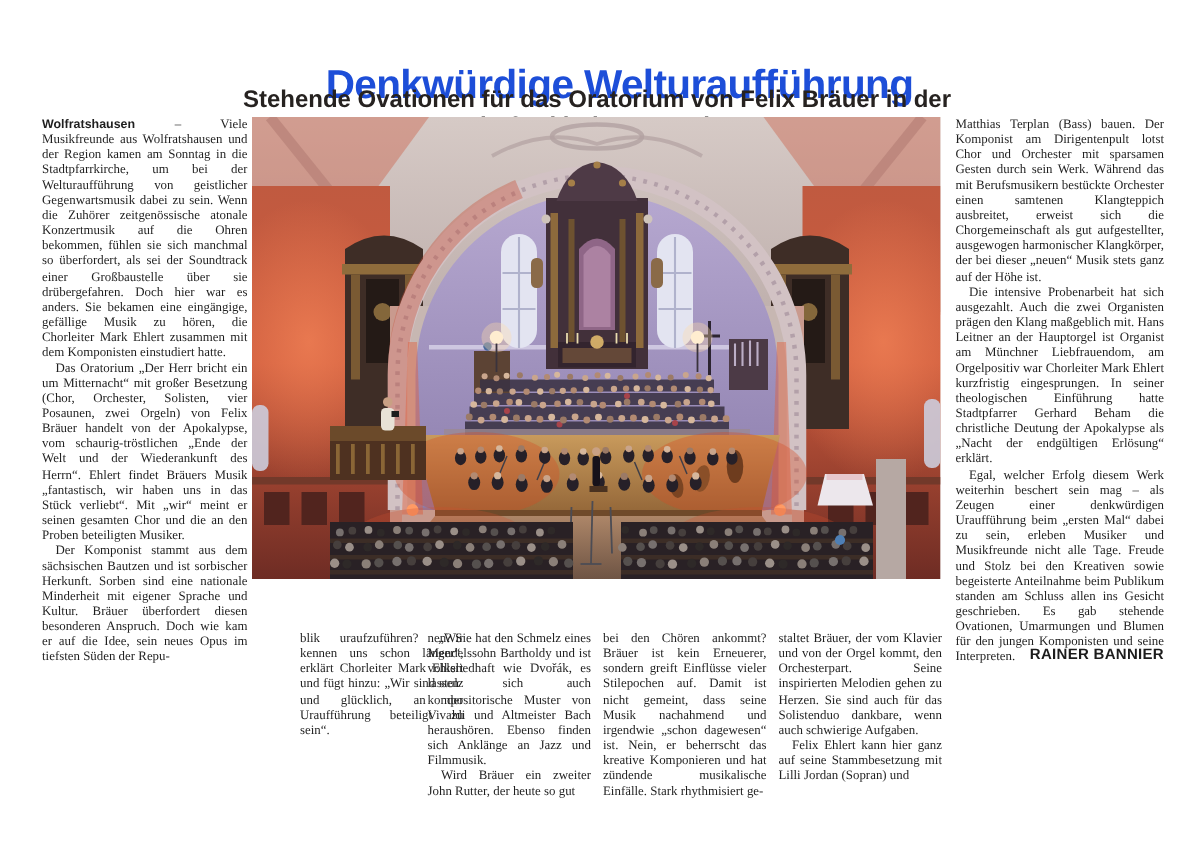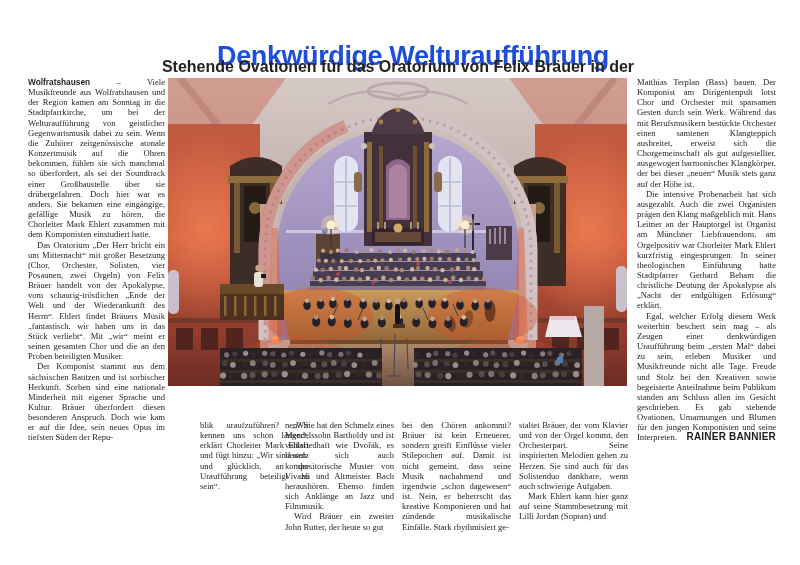--- a/index.html
+++ b/index.html
@@ -513,21 +513,21 @@
     <p>nen? Sie hat den Schmelz eines Mendelssohn Bartholdy und ist volksliedhaft wie Dvořák, es lassen sich auch kompositorische Muster von Vivaldi und Altmeister Bach heraushören. Ebenso finden sich Anklänge an Jazz und Filmmusik.</p>
     <p>Wird Bräuer ein zweiter John Rutter, der heute so gut</p>
   </div>
 
   <div id="col4" class="col">
     <p>bei den Chören ankommt? Bräuer ist kein Erneuerer, sondern greift Einflüsse vieler Stilepochen auf. Damit ist nicht gemeint, dass seine Musik nachahmend und irgendwie „schon dagewesen“ ist. Nein, er beherrscht das kreative Komponieren und hat zündende musikalische Einfälle. Stark rhythmisiert ge-</p>
   </div>
 
   <div id="col5" class="col">
     <p>staltet Bräuer, der vom Klavier und von der Orgel kommt, den Orchesterpart. Seine inspirierten Melodien gehen zu Herzen. Sie sind auch für das Solistenduo dankbare, wenn auch schwierige Aufgaben.</p>
-    <p>Mark Ehlert kann hier ganz auf seine Stammbesetzung mit Lilli Jordan (Sopran) und</p>
+    <p>Felix Ehlert kann hier ganz auf seine Stammbesetzung mit Lilli Jordan (Sopran) und</p>
   </div>
 
   <div id="col6" class="col">
     <p>Matthias Terplan (Bass) bauen. Der Komponist am Dirigentenpult lotst Chor und Orchester mit sparsamen Gesten durch sein Werk. Während das mit Berufsmusikern bestückte Orchester einen samtenen Klangteppich ausbreitet, erweist sich die Chorgemeinschaft als gut aufgestellter, ausgewogen harmonischer Klangkörper, der bei dieser „neuen“ Musik stets ganz auf der Höhe ist.</p>
     <p>Die intensive Probenarbeit hat sich ausgezahlt. Auch die zwei Organisten prägen den Klang maßgeblich mit. Hans Leitner an der Hauptorgel ist Organist am Münchner Liebfrauendom, am Orgelpositiv war Chorleiter Mark Ehlert kurzfristig eingesprungen. In seiner theologischen Einführung hatte Stadtpfarrer Gerhard Beham die christliche Deutung der Apokalypse als „Nacht der endgültigen Erlösung“ erklärt.</p>
     <p class="lastpara"><span>Egal, welcher Erfolg diesem Werk weiterhin beschert sein mag – als Zeugen einer denkwürdigen Uraufführung beim „ersten Mal“ dabei zu sein, erleben Musiker und Musikfreunde nicht alle Tage. Freude und Stolz bei den Kreativen sowie begeisterte Anteilnahme beim Publikum standen am Schluss allen ins Gesicht geschrieben. Es gab stehende Ovationen, Umarmungen und Blumen für den jungen Komponisten und seine Interpreten.</span> <span class="byline">RAINER BANNIER</span></p>
   </div>
 
 </div>
 

